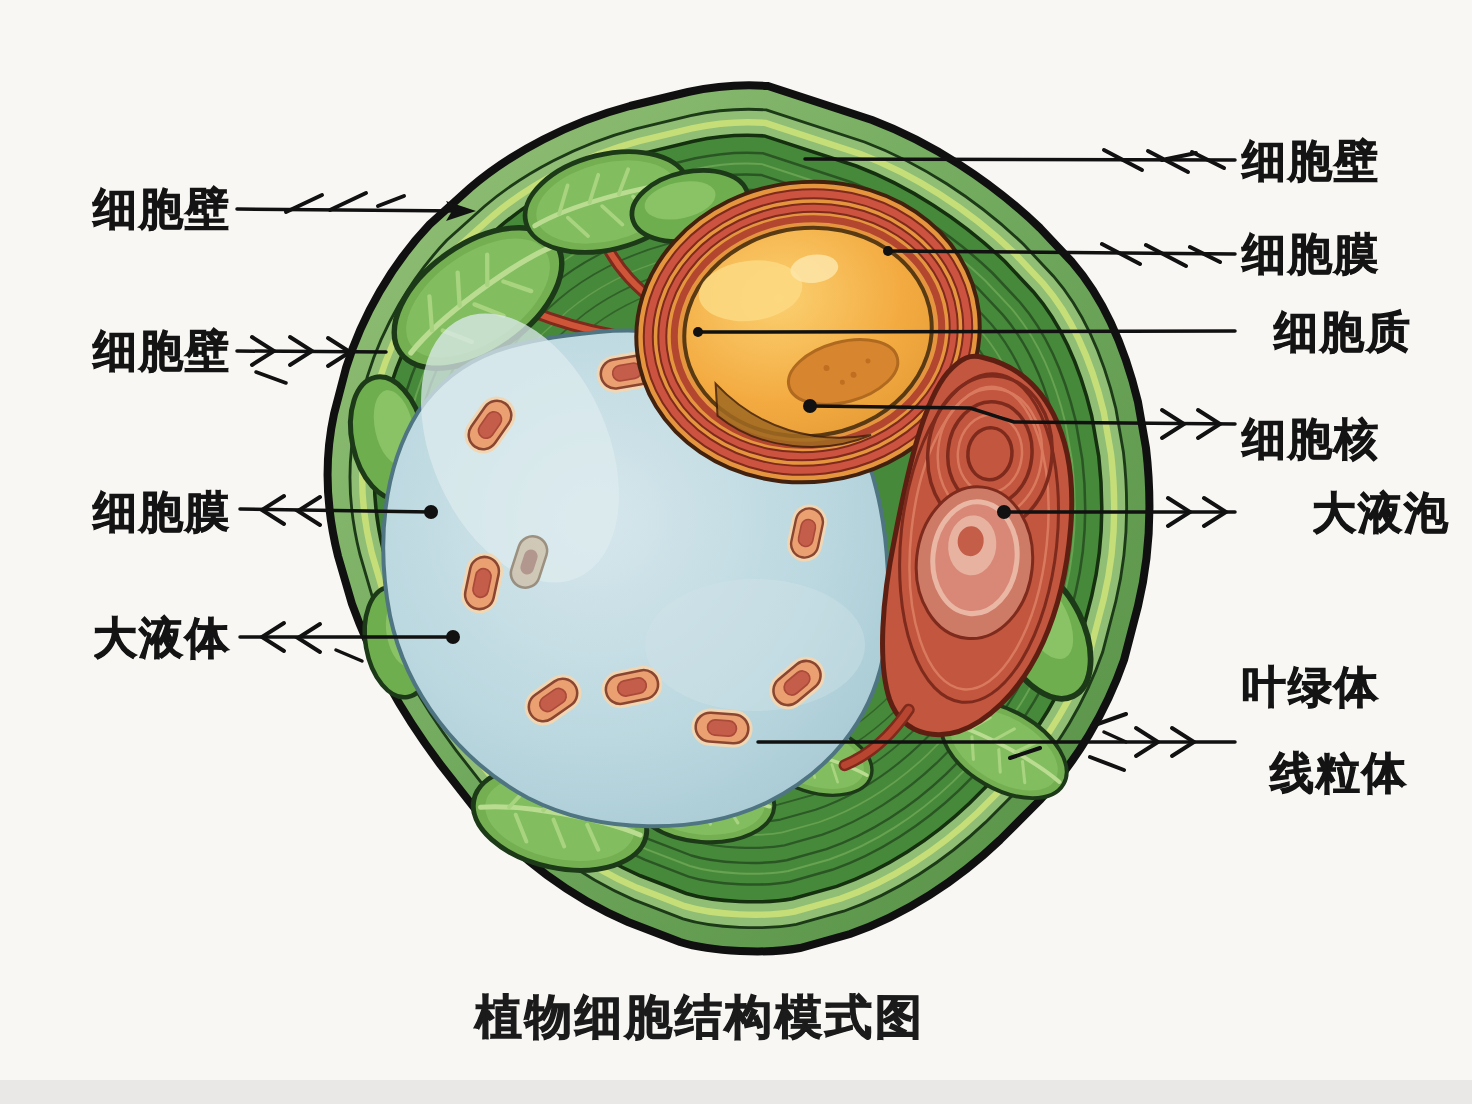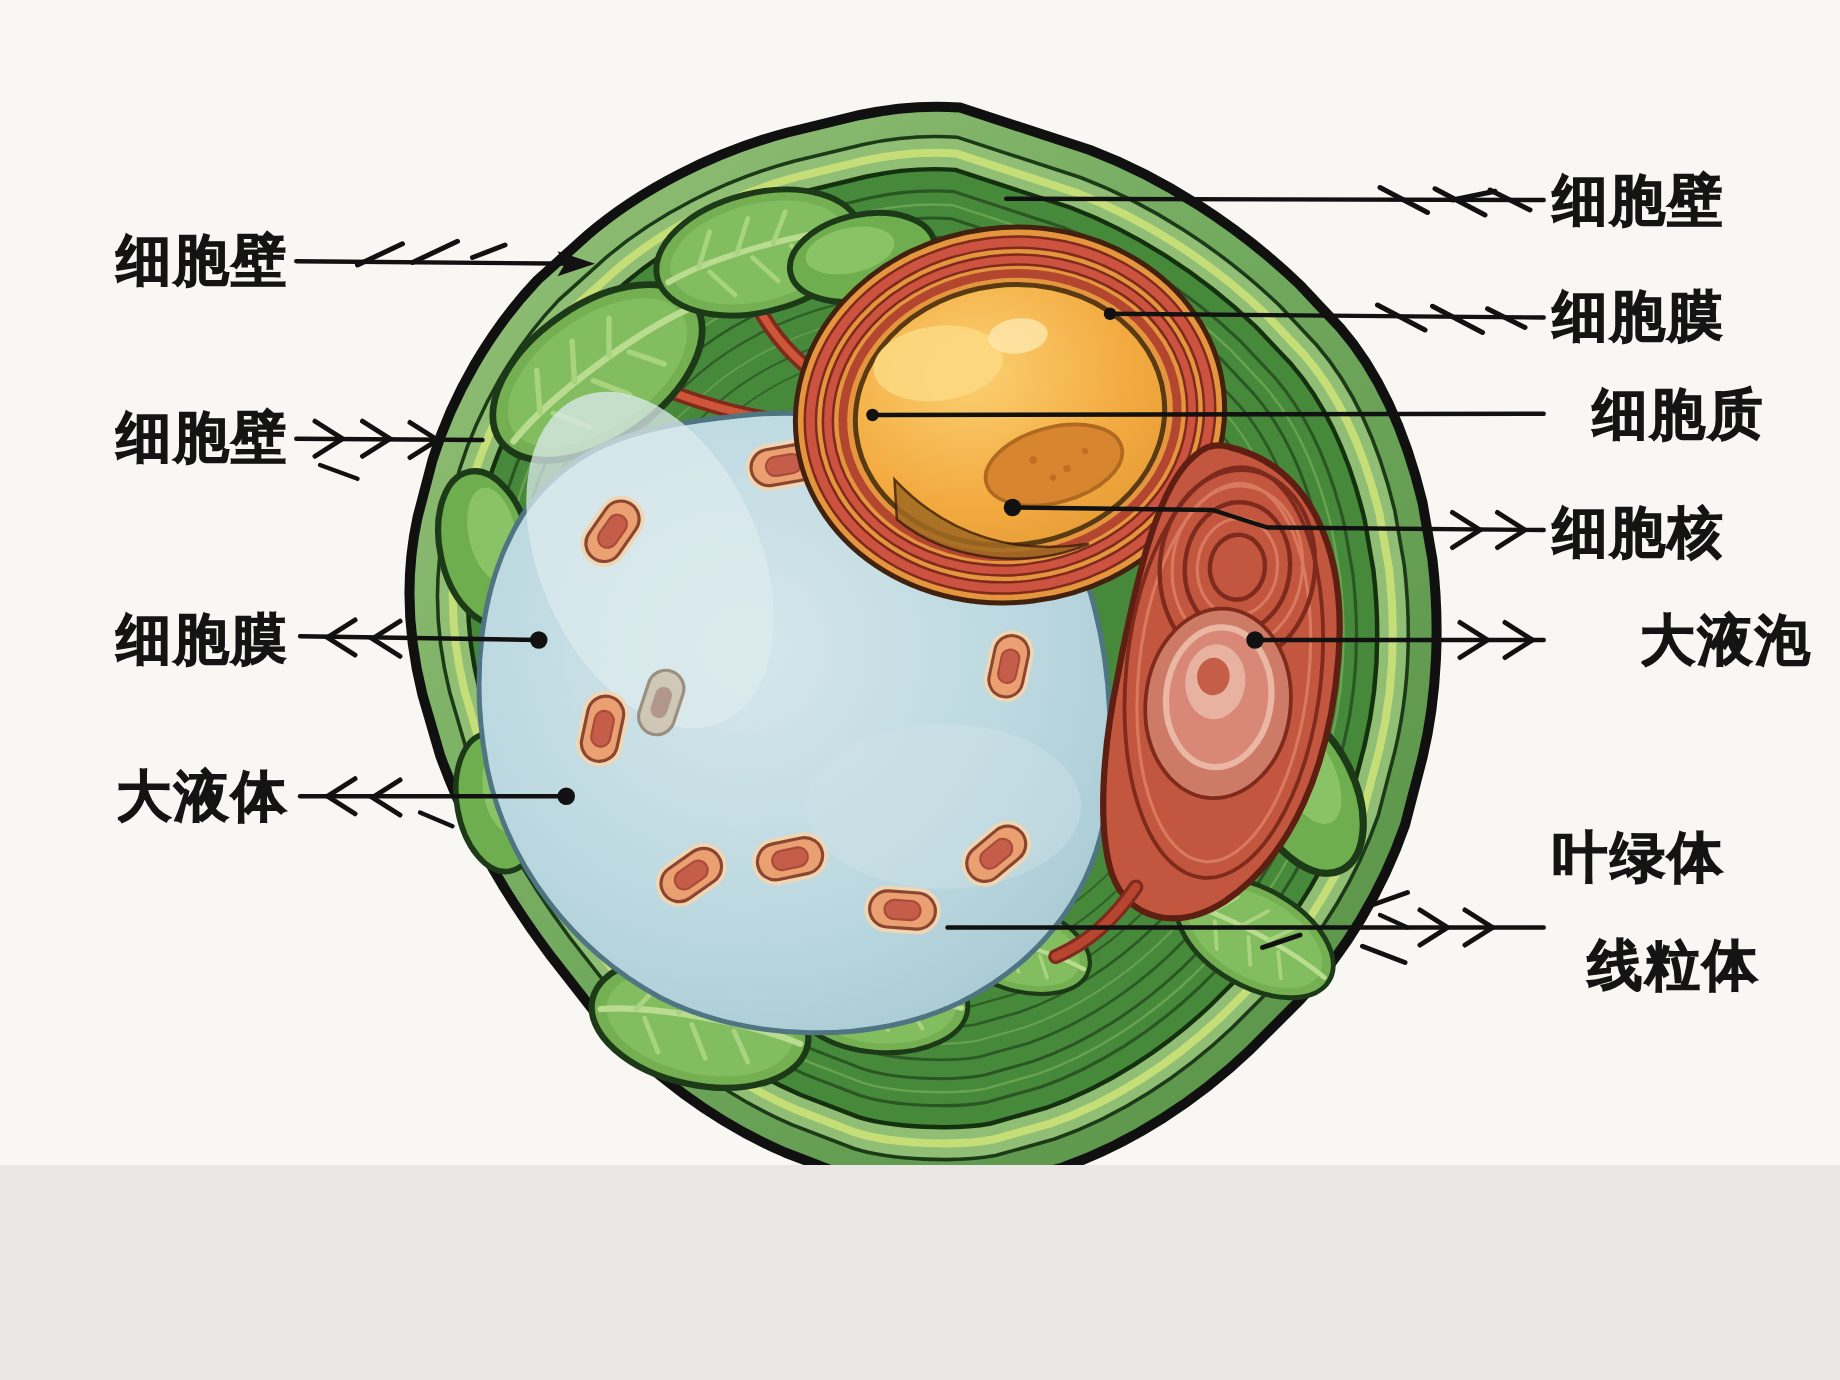--- a/index.html
+++ b/index.html
@@ -1,17 +1,17 @@
 <!DOCTYPE html>
 <html><head>
 <meta charset="utf-8">
 <style>
   html,body{margin:0;padding:0;background:#e9e8e6;}
   .stage{
-    position:relative;width:1472px;height:932px;margin:0 auto;
+    position:relative;width:1472px;height:1080px;margin:0 auto;
     background:#15803d;overflow:hidden;
     font-family:"DejaVu Sans",sans-serif;
   }
   .stage svg{position:absolute;left:0;top:0;}
   .lbl{
     position:absolute;
     font-family:"DejaVu Sans",sans-serif;
     font-weight:900;font-size:44px;line-height:1.05;
     color:#141414;letter-spacing:2px;white-space:nowrap;
     -webkit-text-stroke:1px #141414;
@@ -272,19 +272,20 @@
 </svg>
 
 <div class="lbl" style="left:93px;top:186px">细胞壁</div>
 <div class="lbl" style="left:93px;top:328px">细胞壁</div>
 <div class="lbl" style="left:93px;top:489px">细胞膜</div>
 <div class="lbl" style="left:93px;top:615px">大液体</div>
 
 <div class="lbl right" style="left:1242px;top:138px">细胞壁</div>
 <div class="lbl right" style="left:1242px;top:231px">细胞膜</div>
 <div class="lbl right" style="left:1274px;top:309px">细胞质</div>
-<div class="lbl right" style="left:1242px;top:404px">细胞核</div>
+<div class="lbl right" style="left:1242px;top:416px">细胞核</div>
 <div class="lbl right" style="left:1312px;top:490px">大液泡</div>
 <div class="lbl right" style="left:1242px;top:664px">叶绿体</div>
 <div class="lbl right" style="left:1270px;top:750px">线粒体</div>
 
+<div class="title">植物细胞结构模式图</div>
 
 </div>
 
 </body></html>

